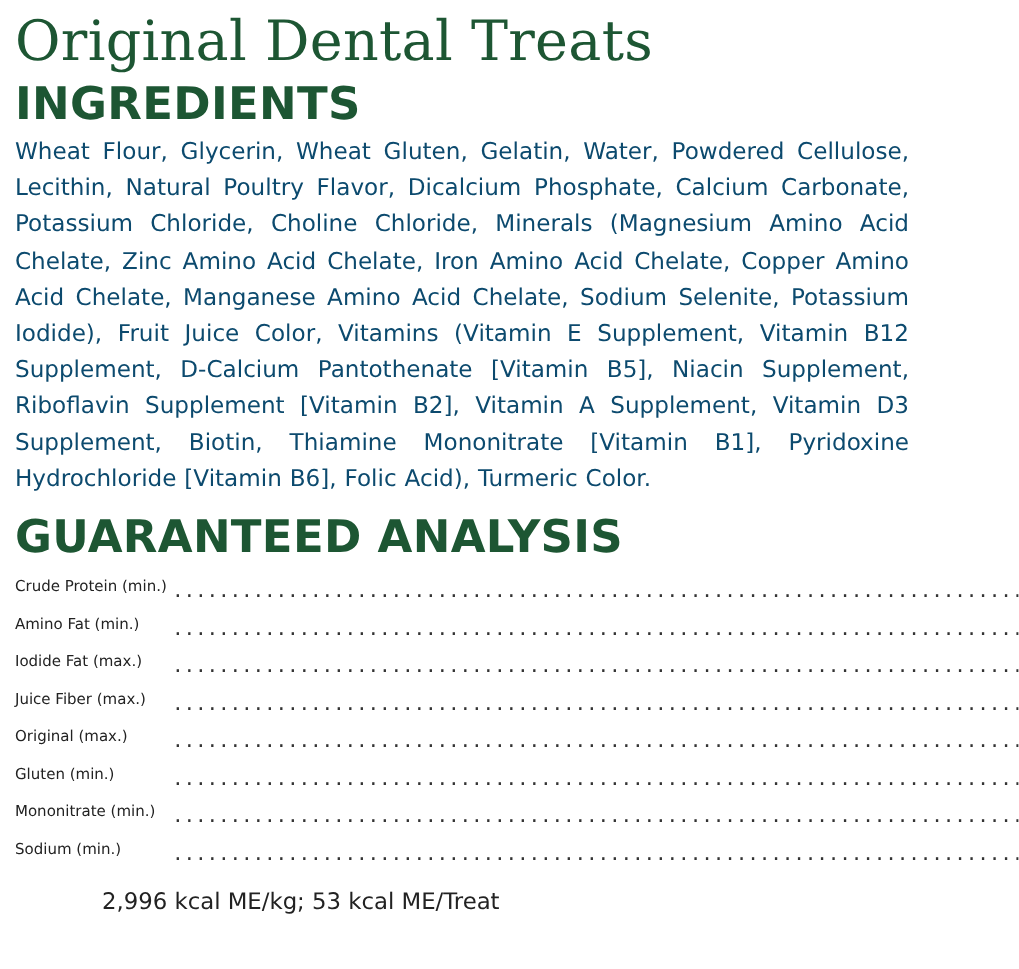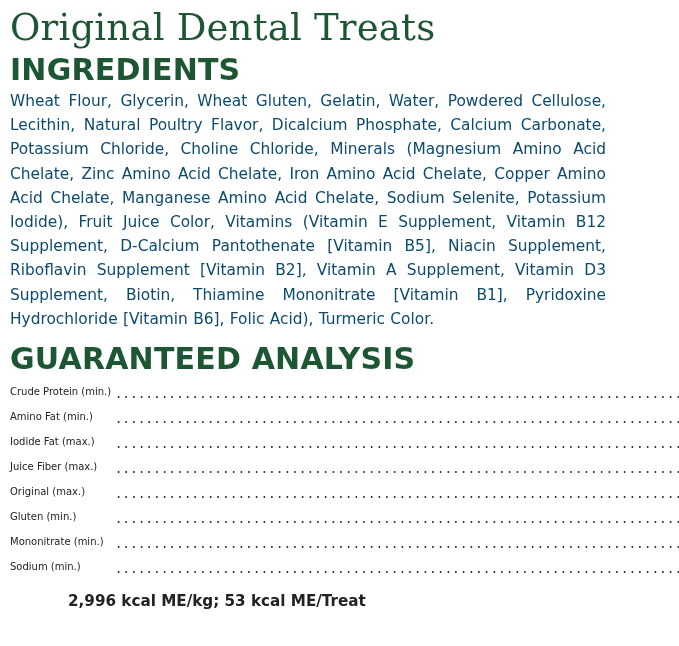--- a/index.html
+++ b/index.html
@@ -103,21 +103,20 @@
   .calorie-sub {
     display: block;
   }
   .calorie-value {
     font-size: 15.2px;
     color: #222222;
     line-height: 22px;
     margin-left: 60px;
     margin-top: 4px;
     white-space: nowrap;
-    font-weight: bold;
   }
 </style>
 </head>
 <body>
 
 <div class="page">
 
   <h1 class="product-title">Original Dental Treats</h1>
 
   <h2 class="section-heading">INGREDIENTS</h2>

